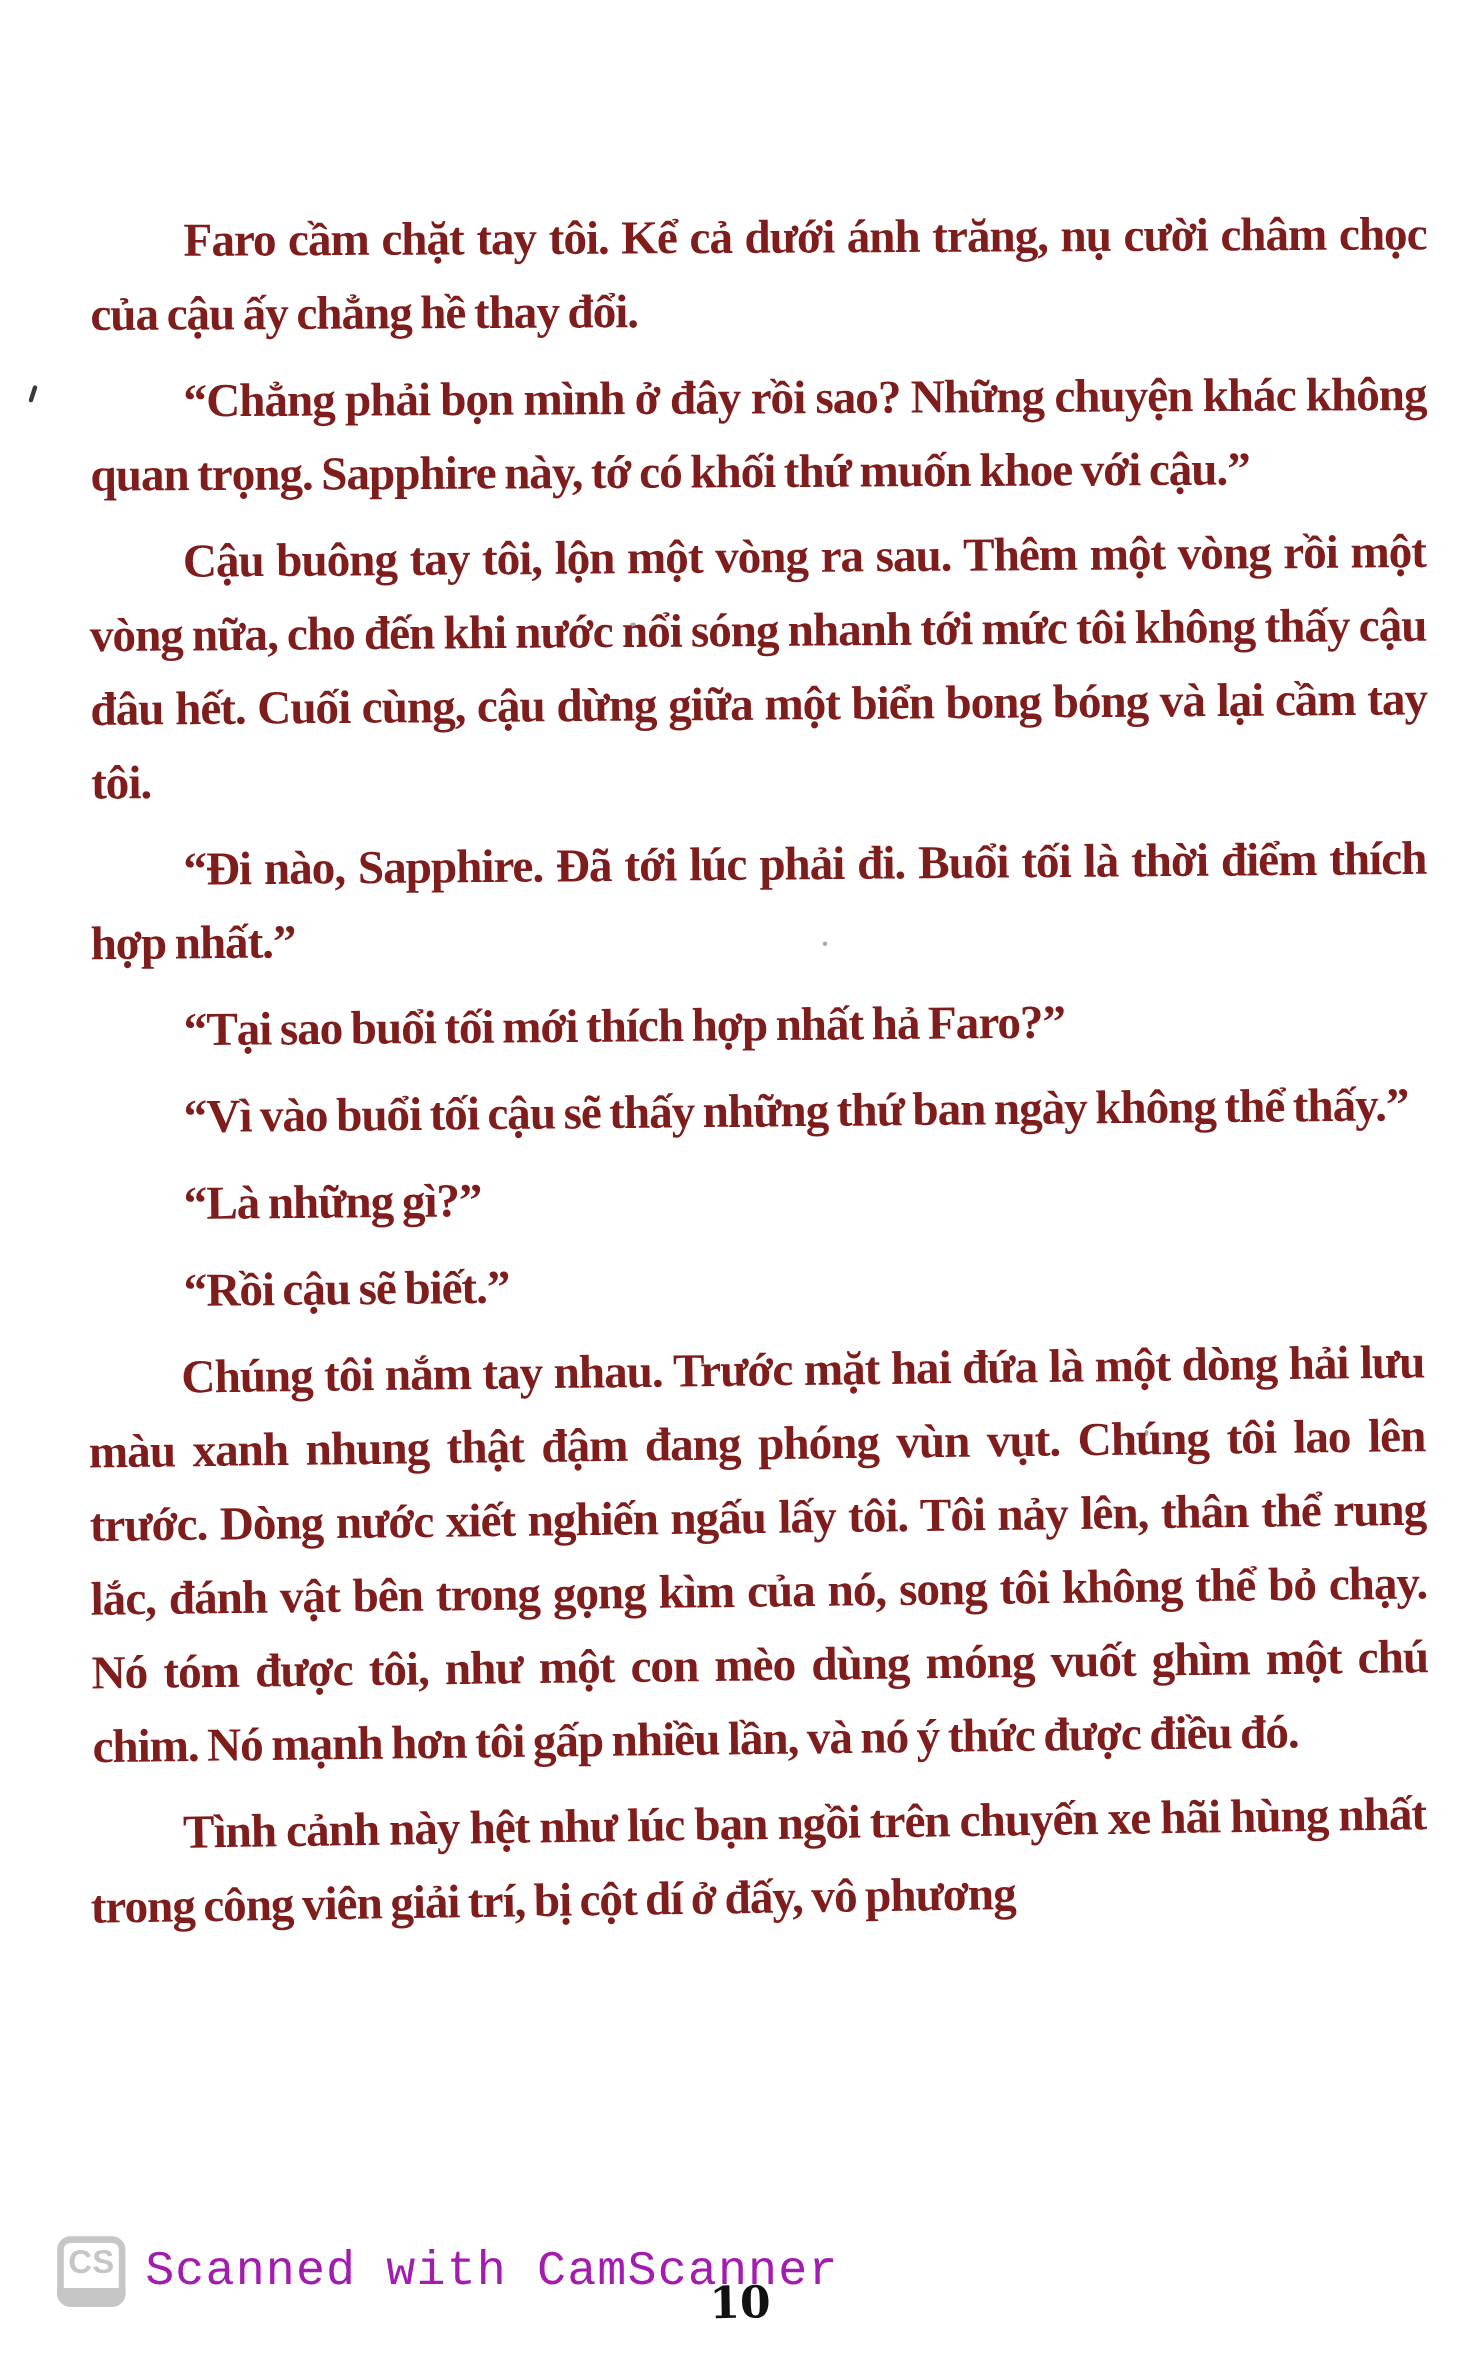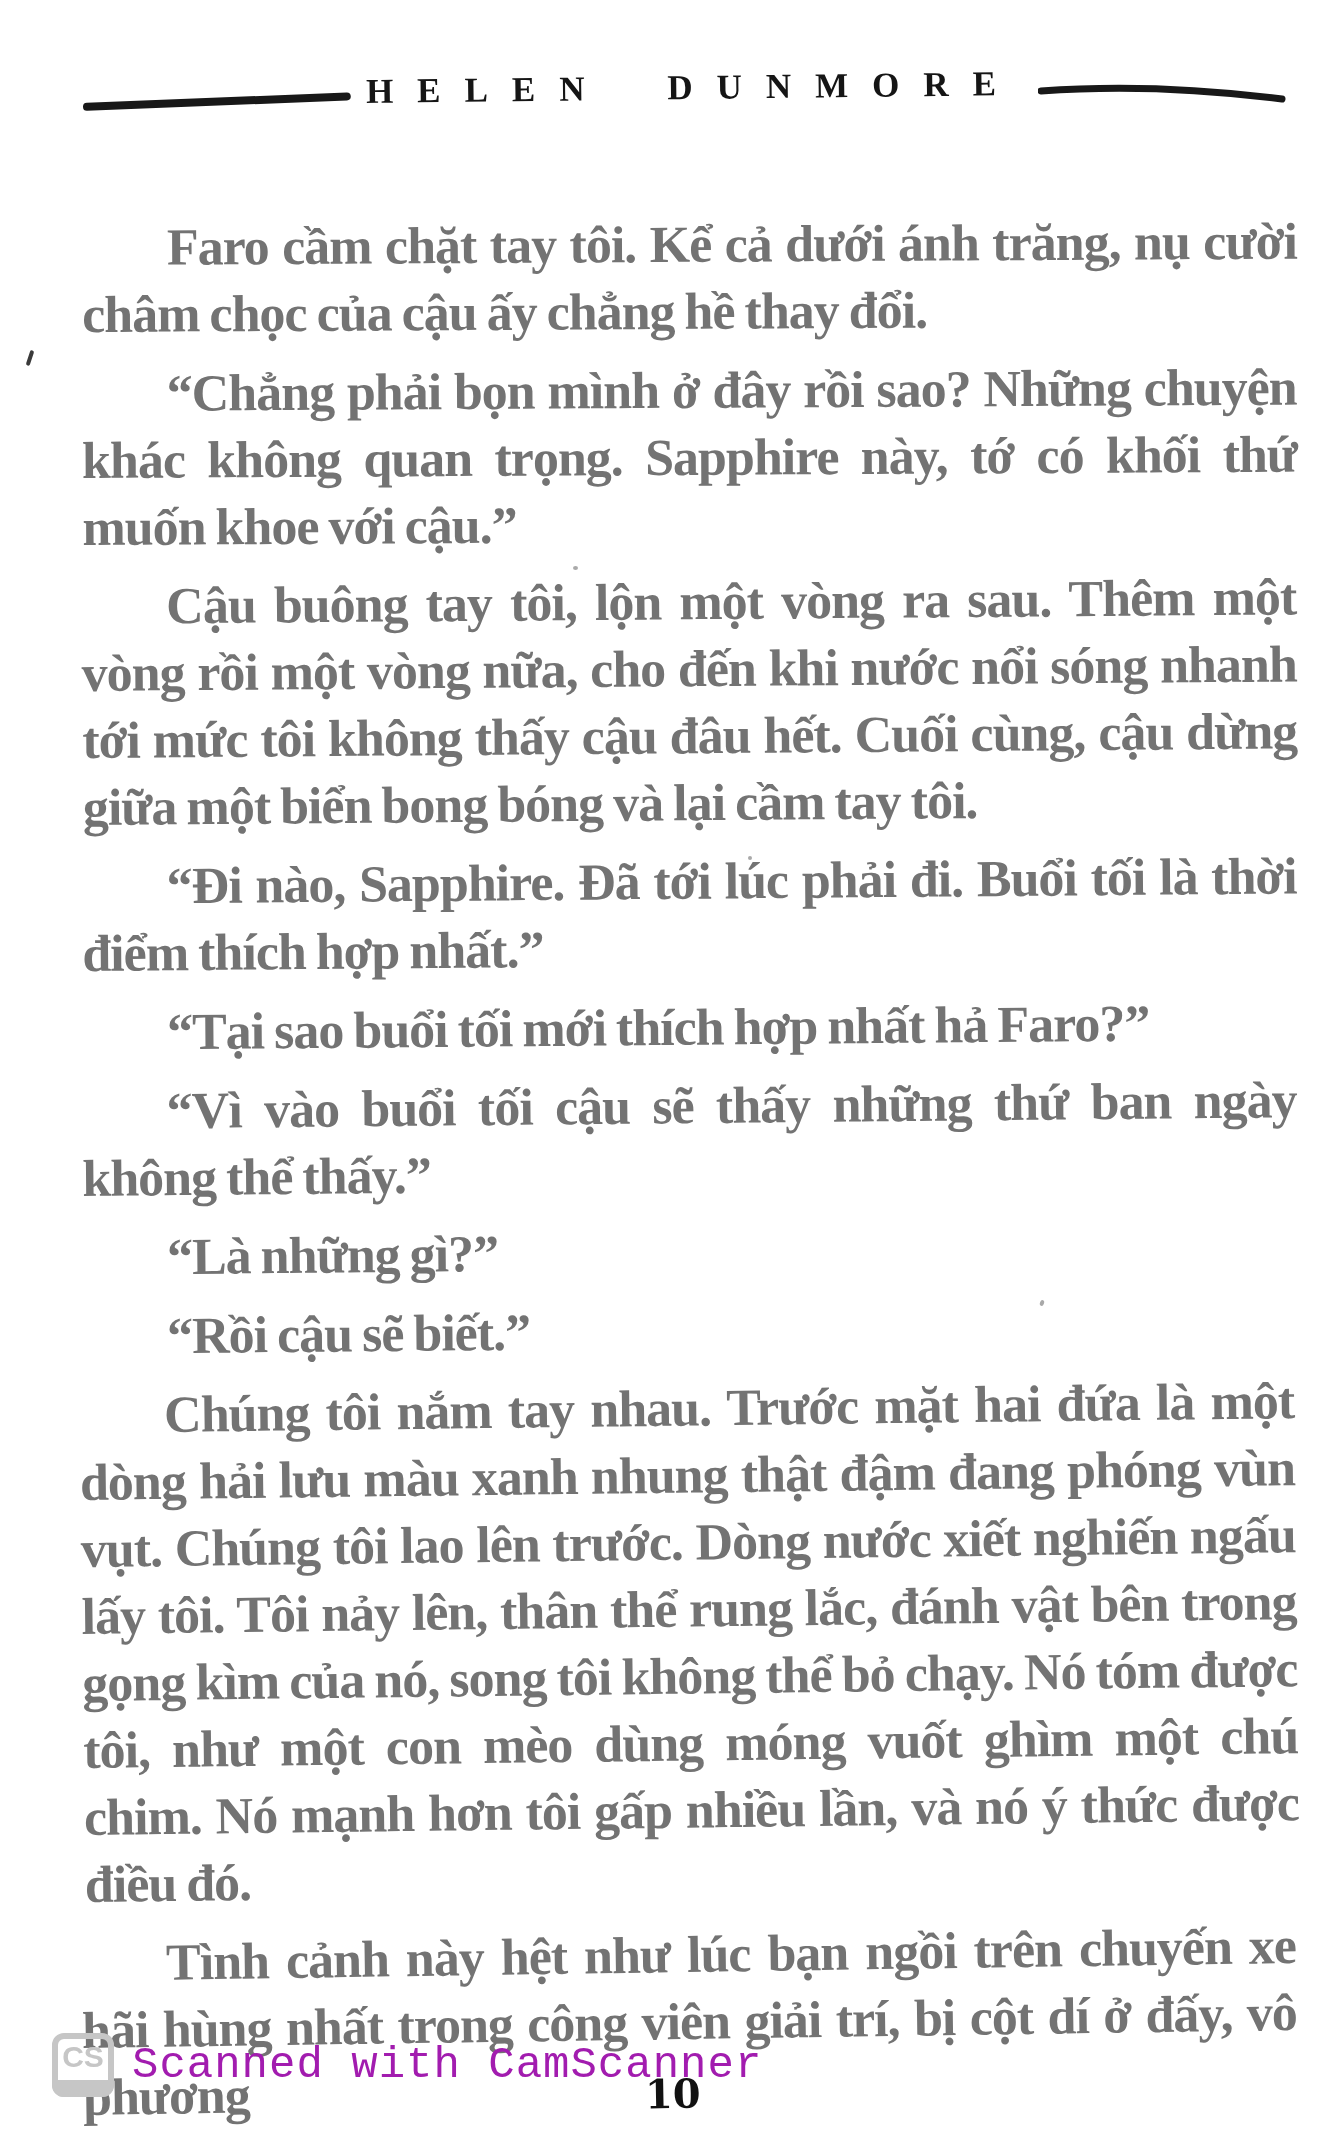--- a/index.html
+++ b/index.html
@@ -21,22 +21,22 @@
   .author{
     position:absolute;left:366px;top:72px;
     font-weight:700;font-size:35px;color:#151515;
     letter-spacing:24px;word-spacing:26px;white-space:nowrap;
     transform:rotate(-0.7deg);transform-origin:left center;
   }
   .rule-right{position:absolute;left:1038px;top:84px;}
 
   
   .body{
-    position:absolute;left:82px;top:214px;width:1215px;
-    font-size:52px;font-weight:700;color:#737373;
+    position:absolute;left:82px;top:186px;width:1215px;
+    font-size:43px;font-weight:700;color:#7f1d1d;
     line-height:67px;letter-spacing:-1px;word-spacing:-2px;
   }
   .para{
     margin:0 0 12px 0;
     text-indent:85px;
     text-align:justify;
     transform-origin:left center;
   }
   .para:nth-child(1),.para:nth-child(2){transform:rotate(-0.3deg);}
   .para:nth-child(3){transform:rotate(-0.45deg);}
@@ -82,27 +82,20 @@
     font-family:"DejaVu Serif",serif;
     font-weight:700;font-size:40px;color:#111111;
     transform:rotate(-1deg);
   }
 </style>
 </head>
 <body>
 
 <div class="page">
 
-  <header class="header">
-    <div class="rule-left"></div>
-    <div class="author">HELEN DUNMORE</div>
-    <svg class="rule-right" width="248" height="22" viewBox="0 0 248 22">
-      <path d="M3,7 C 70,2 150,3 244,15" fill="none" stroke="#181818" stroke-width="7" stroke-linecap="round"></path>
-    </svg>
-  </header>
 
   <span class="margin-tick"></span>
   <span class="speck speck-1"></span>
   <span class="speck speck-2"></span>
   <span class="speck speck-3"></span>
 
   <main class="body">
       <p class="para">Faro cầm chặt tay tôi. Kể cả dưới ánh trăng, nụ cười châm chọc của cậu ấy chẳng hề thay đổi.</p>
       <p class="para">“Chẳng phải bọn mình ở đây rồi sao? Những chuyện khác không quan trọng. Sapphire này, tớ có khối thứ muốn khoe với cậu.”</p>
       <p class="para">Cậu buông tay tôi, lộn một vòng ra sau. Thêm một vòng rồi một vòng nữa, cho đến khi nước nổi sóng nhanh tới mức tôi không thấy cậu đâu hết. Cuối cùng, cậu dừng giữa một biển bong bóng và lại cầm tay tôi.</p>

